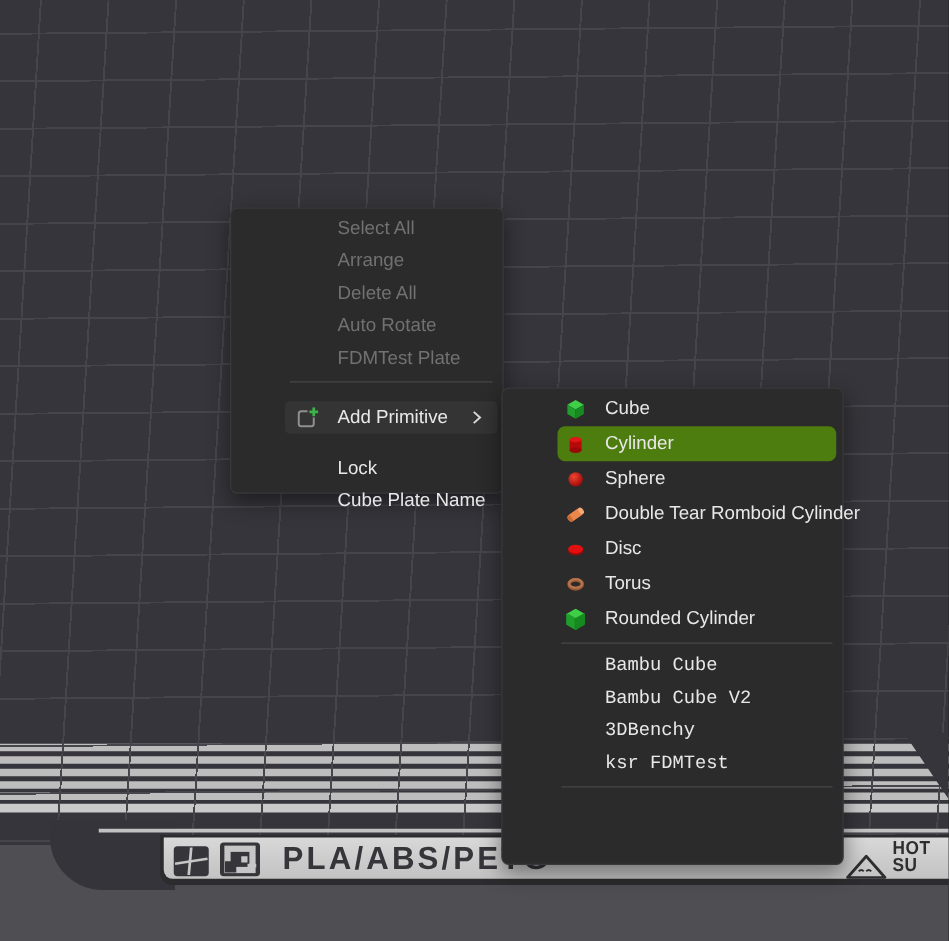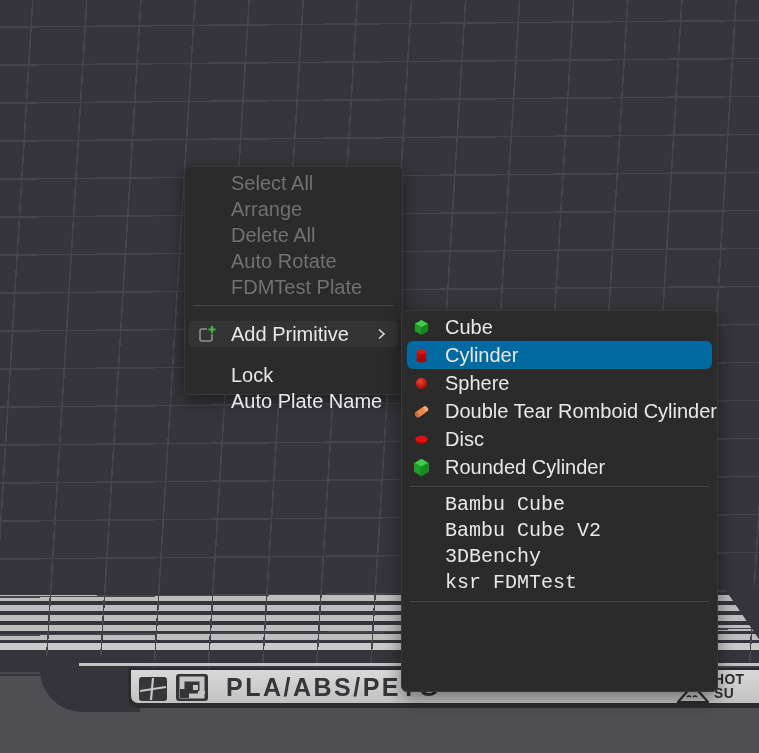--- a/index.html
+++ b/index.html
@@ -45,33 +45,33 @@
   .hot-icon{position:absolute;left:544px;top:13px;}
   .hot-text{
     position:absolute;left:583px;top:2px;width:60px;
     font-size:15px;line-height:14px;font-weight:bold;color:#2e2e30;
     letter-spacing:0.5px;transform:scaleX(0.92);transform-origin:left;white-space:nowrap;
   }
   
   .menu{
     position:absolute;background:#2b2b2c;border:1px solid #39393b;border-radius:6px;
     box-shadow:0 6px 18px rgba(0,0,0,.45);z-index:10;box-sizing:border-box;
-    color:#e8e8e8;font-size:20px;
+    color:#e8e8e8;font-size:15px;padding-left:39px;
   }
   .main-menu{left:184px;top:166px;width:219px;height:229px;padding-top:3px;}
-  .sub-menu{left:401px;top:310px;width:317px;height:382px;padding-top:2px;}
+  .sub-menu{left:401px;top:310px;width:274px;height:382px;padding-top:2px;}
   .mi{position:relative;height:26px;line-height:26px;padding-left:46px;white-space:nowrap;}
   .mi.disabled{color:#717172;}
   .mi.hl{background:#343435;border-radius:4px;margin:15px 4px;padding-left:42px;}
   .sep{height:1px;background:#474748;margin:5px 8px;}
   .mi .left-icon{position:absolute;left:9px;top:4px;}
   .mi .chevron{position:absolute;right:8px;top:4px;}
   .smi{position:relative;height:28px;line-height:28px;padding-left:43px;white-space:nowrap;}
   .smi .left-icon{position:absolute;left:11px;top:6px;}
-  .smi.hl2{background:#0369a1;border-radius:6px;margin:0 5px;padding-left:38px;}
+  .smi.hl2{background:#4d7c0f;border-radius:6px;margin:0 5px;padding-left:38px;}
   .smi.hl2 .left-icon{left:6px;}
   .smi.model{height:26px;line-height:26px;font-family:Liberation Mono, monospace;}
   svg{display:block;}
 </style>
 </head>
 <body>
 
 <div id="stage">
 
   <div class="stripe s1"></div>
@@ -134,21 +134,21 @@
         </svg>
       </span>
       <span>Add Primitive</span>
       <span class="chevron">
         <svg width="18" height="18" viewBox="0 0 18 18">
           <polyline points="7,4.5 12,9 7,13.5" fill="none" stroke="#d8d8d8" stroke-width="1.6"></polyline>
         </svg>
       </span>
     </div>
     <div class="mi">Lock</div>
-    <div class="mi">Auto Plate Name</div>
+    <div class="mi">Cube Plate Name</div>
   </div>
 
   <div class="menu sub-menu">
 
     <div class="smi">
       <span class="left-icon">
         <svg width="17" height="17" viewBox="0 0 18 18">
           <polygon points="9,1 16,5 9,9 2,5" fill="#3ecf46"></polygon>
           <polygon points="2,5 9,9 9,17 2,13" fill="#1f9e2b"></polygon>
           <polygon points="16,5 9,9 9,17 16,13" fill="#168a20"></polygon>
@@ -200,20 +200,29 @@
     <div class="smi">
       <span class="left-icon">
         <svg width="17" height="17" viewBox="0 0 18 18">
           <ellipse cx="9" cy="10.3" rx="6.3" ry="3.6" fill="#a30808"></ellipse>
           <ellipse cx="9" cy="8.7" rx="6.3" ry="3.6" fill="#e21010"></ellipse>
         </svg>
       </span>
       <span>Disc</span>
     </div>
 
+    <div class="smi">
+      <span class="left-icon">
+        <svg width="17" height="17" viewBox="0 0 18 18">
+          <ellipse cx="9" cy="9" rx="5.6" ry="3.8" fill="none" stroke="#8f5634" stroke-width="3"></ellipse>
+          <ellipse cx="9" cy="8.3" rx="5.6" ry="3.6" fill="none" stroke="#b5714a" stroke-width="2.2"></ellipse>
+        </svg>
+      </span>
+      <span>Torus</span>
+    </div>
 
     <div class="smi">
       <span class="left-icon">
         <svg width="17" height="17" viewBox="0 0 18 18">
           <polygon points="9,1 16,5 9,9 2,5" fill="#3ecf46" stroke="#3ecf46" stroke-width="2" stroke-linejoin="round"></polygon>
           <polygon points="2,5 9,9 9,17 2,13" fill="#1f9e2b" stroke="#1f9e2b" stroke-width="2" stroke-linejoin="round"></polygon>
           <polygon points="16,5 9,9 9,17 16,13" fill="#168a20" stroke="#168a20" stroke-width="2" stroke-linejoin="round"></polygon>
         </svg>
       </span>
       <span>Rounded Cylinder</span>

